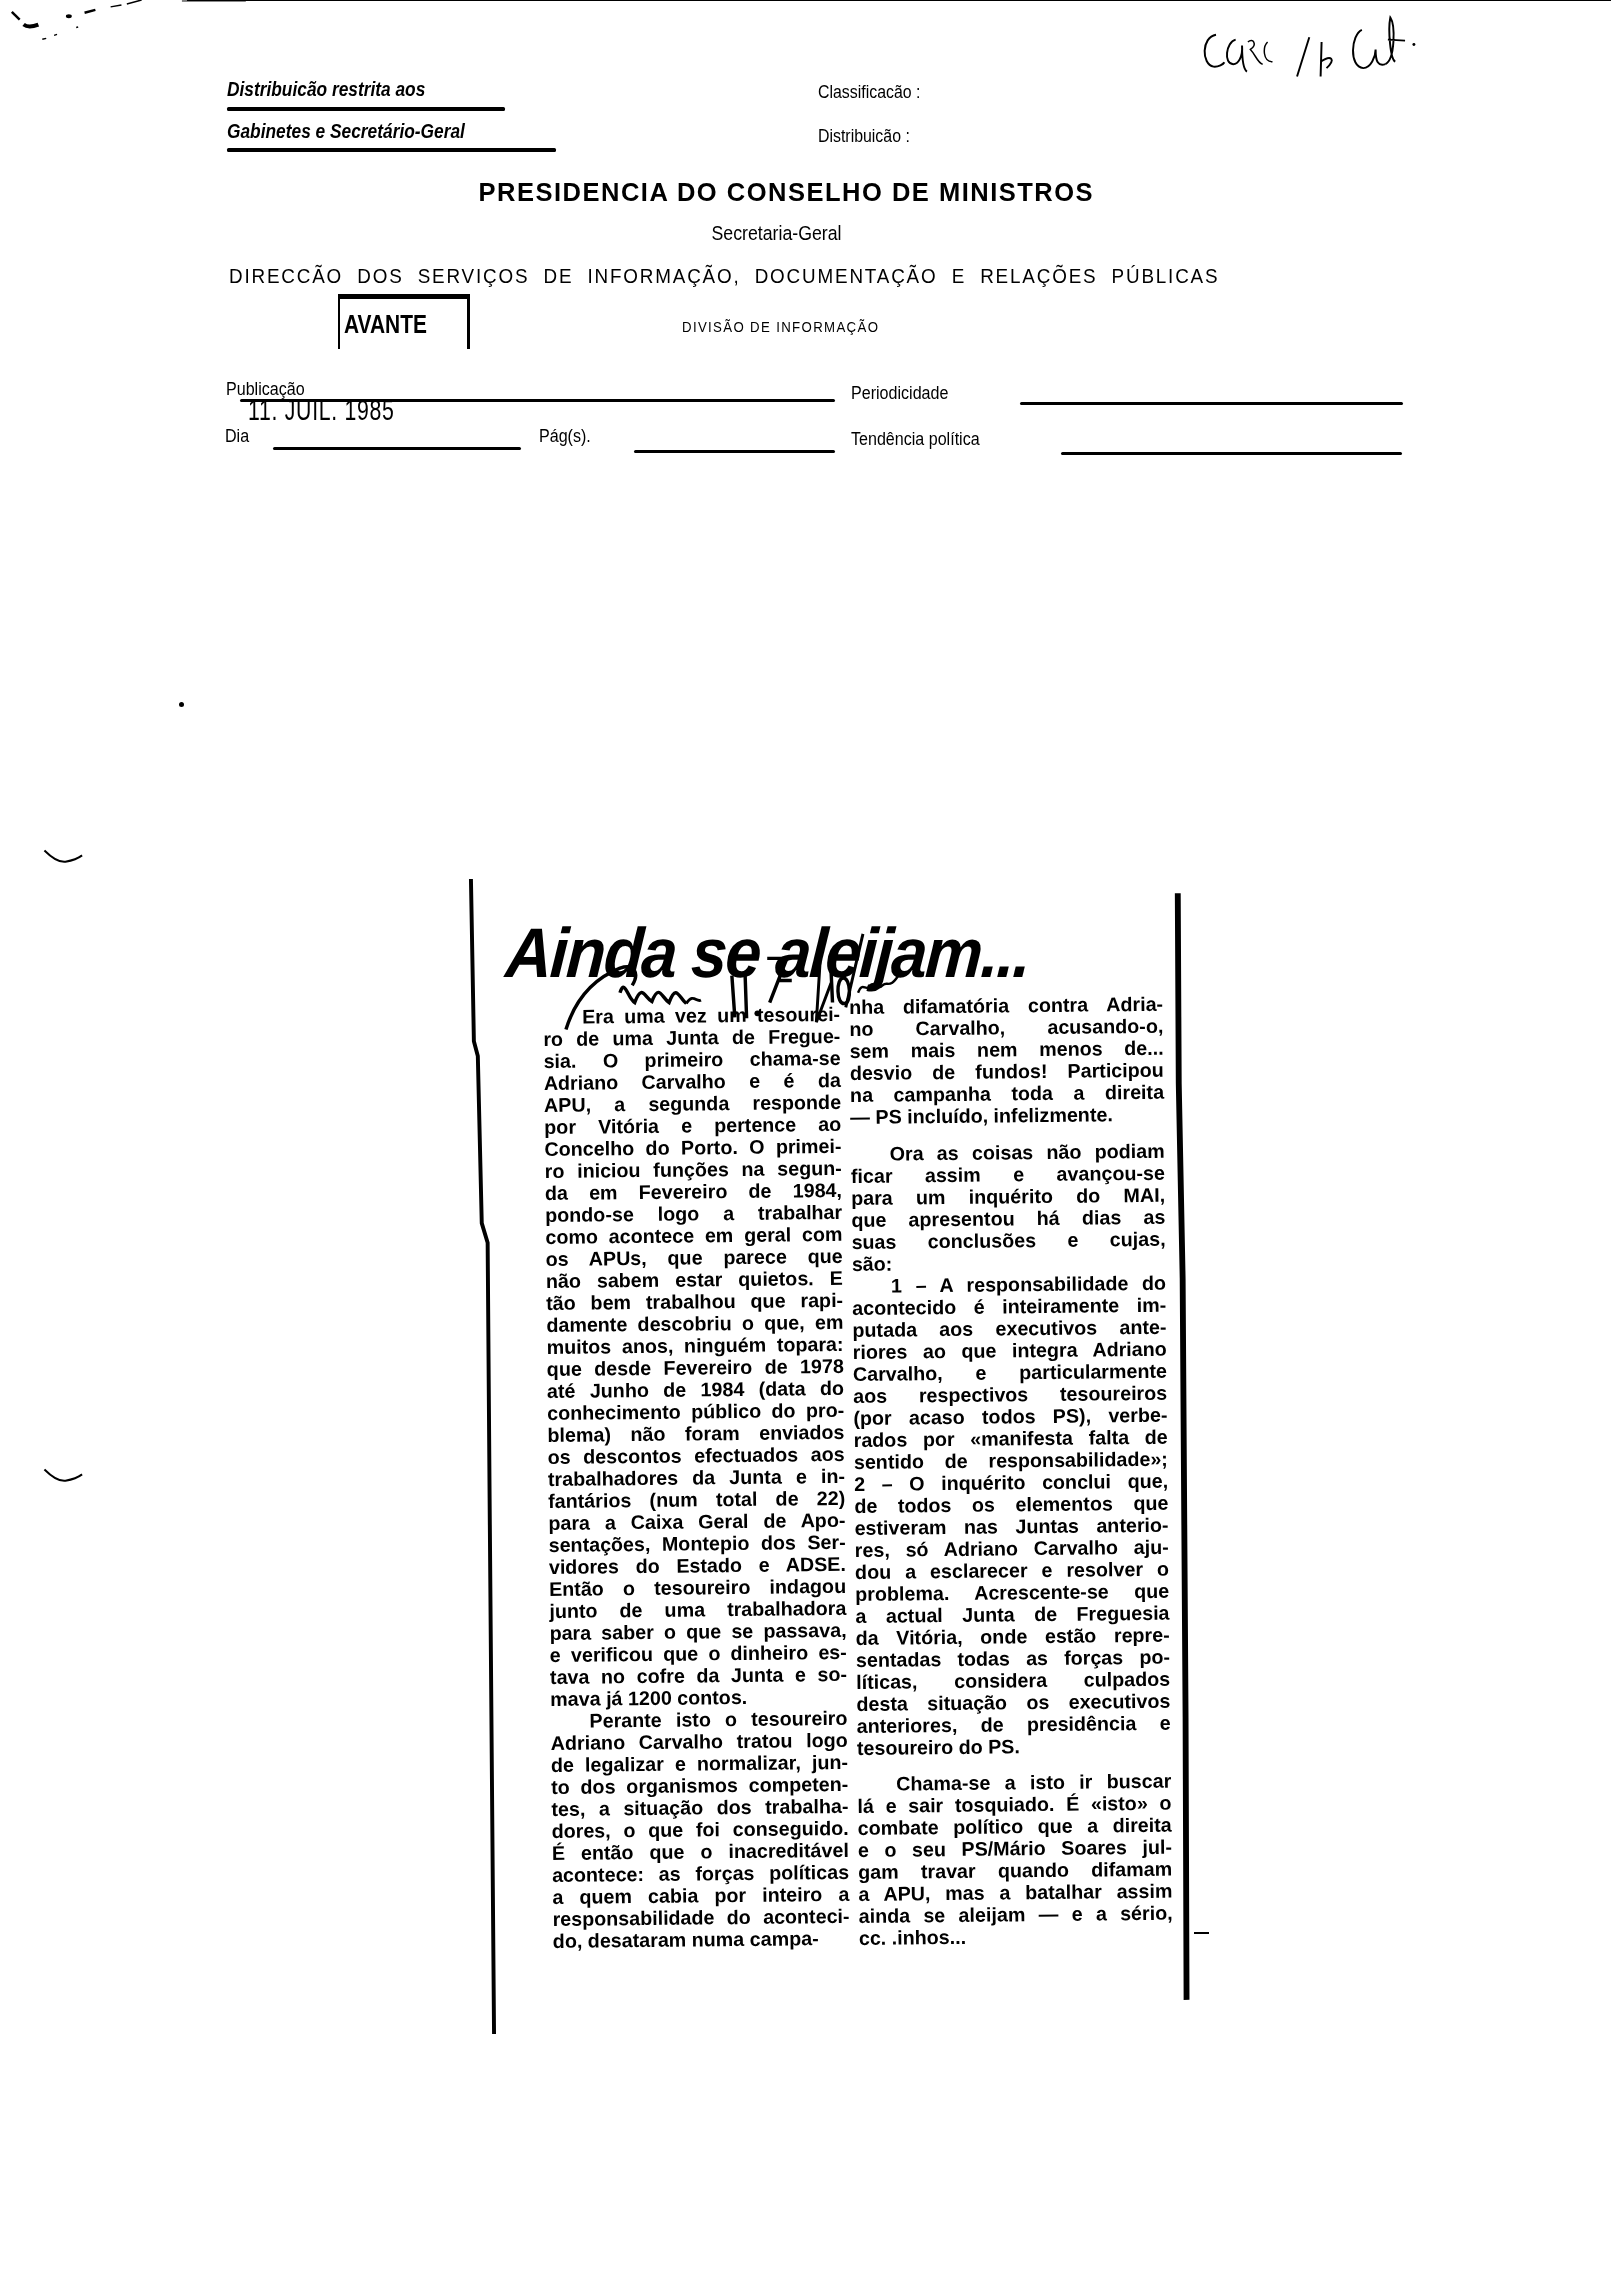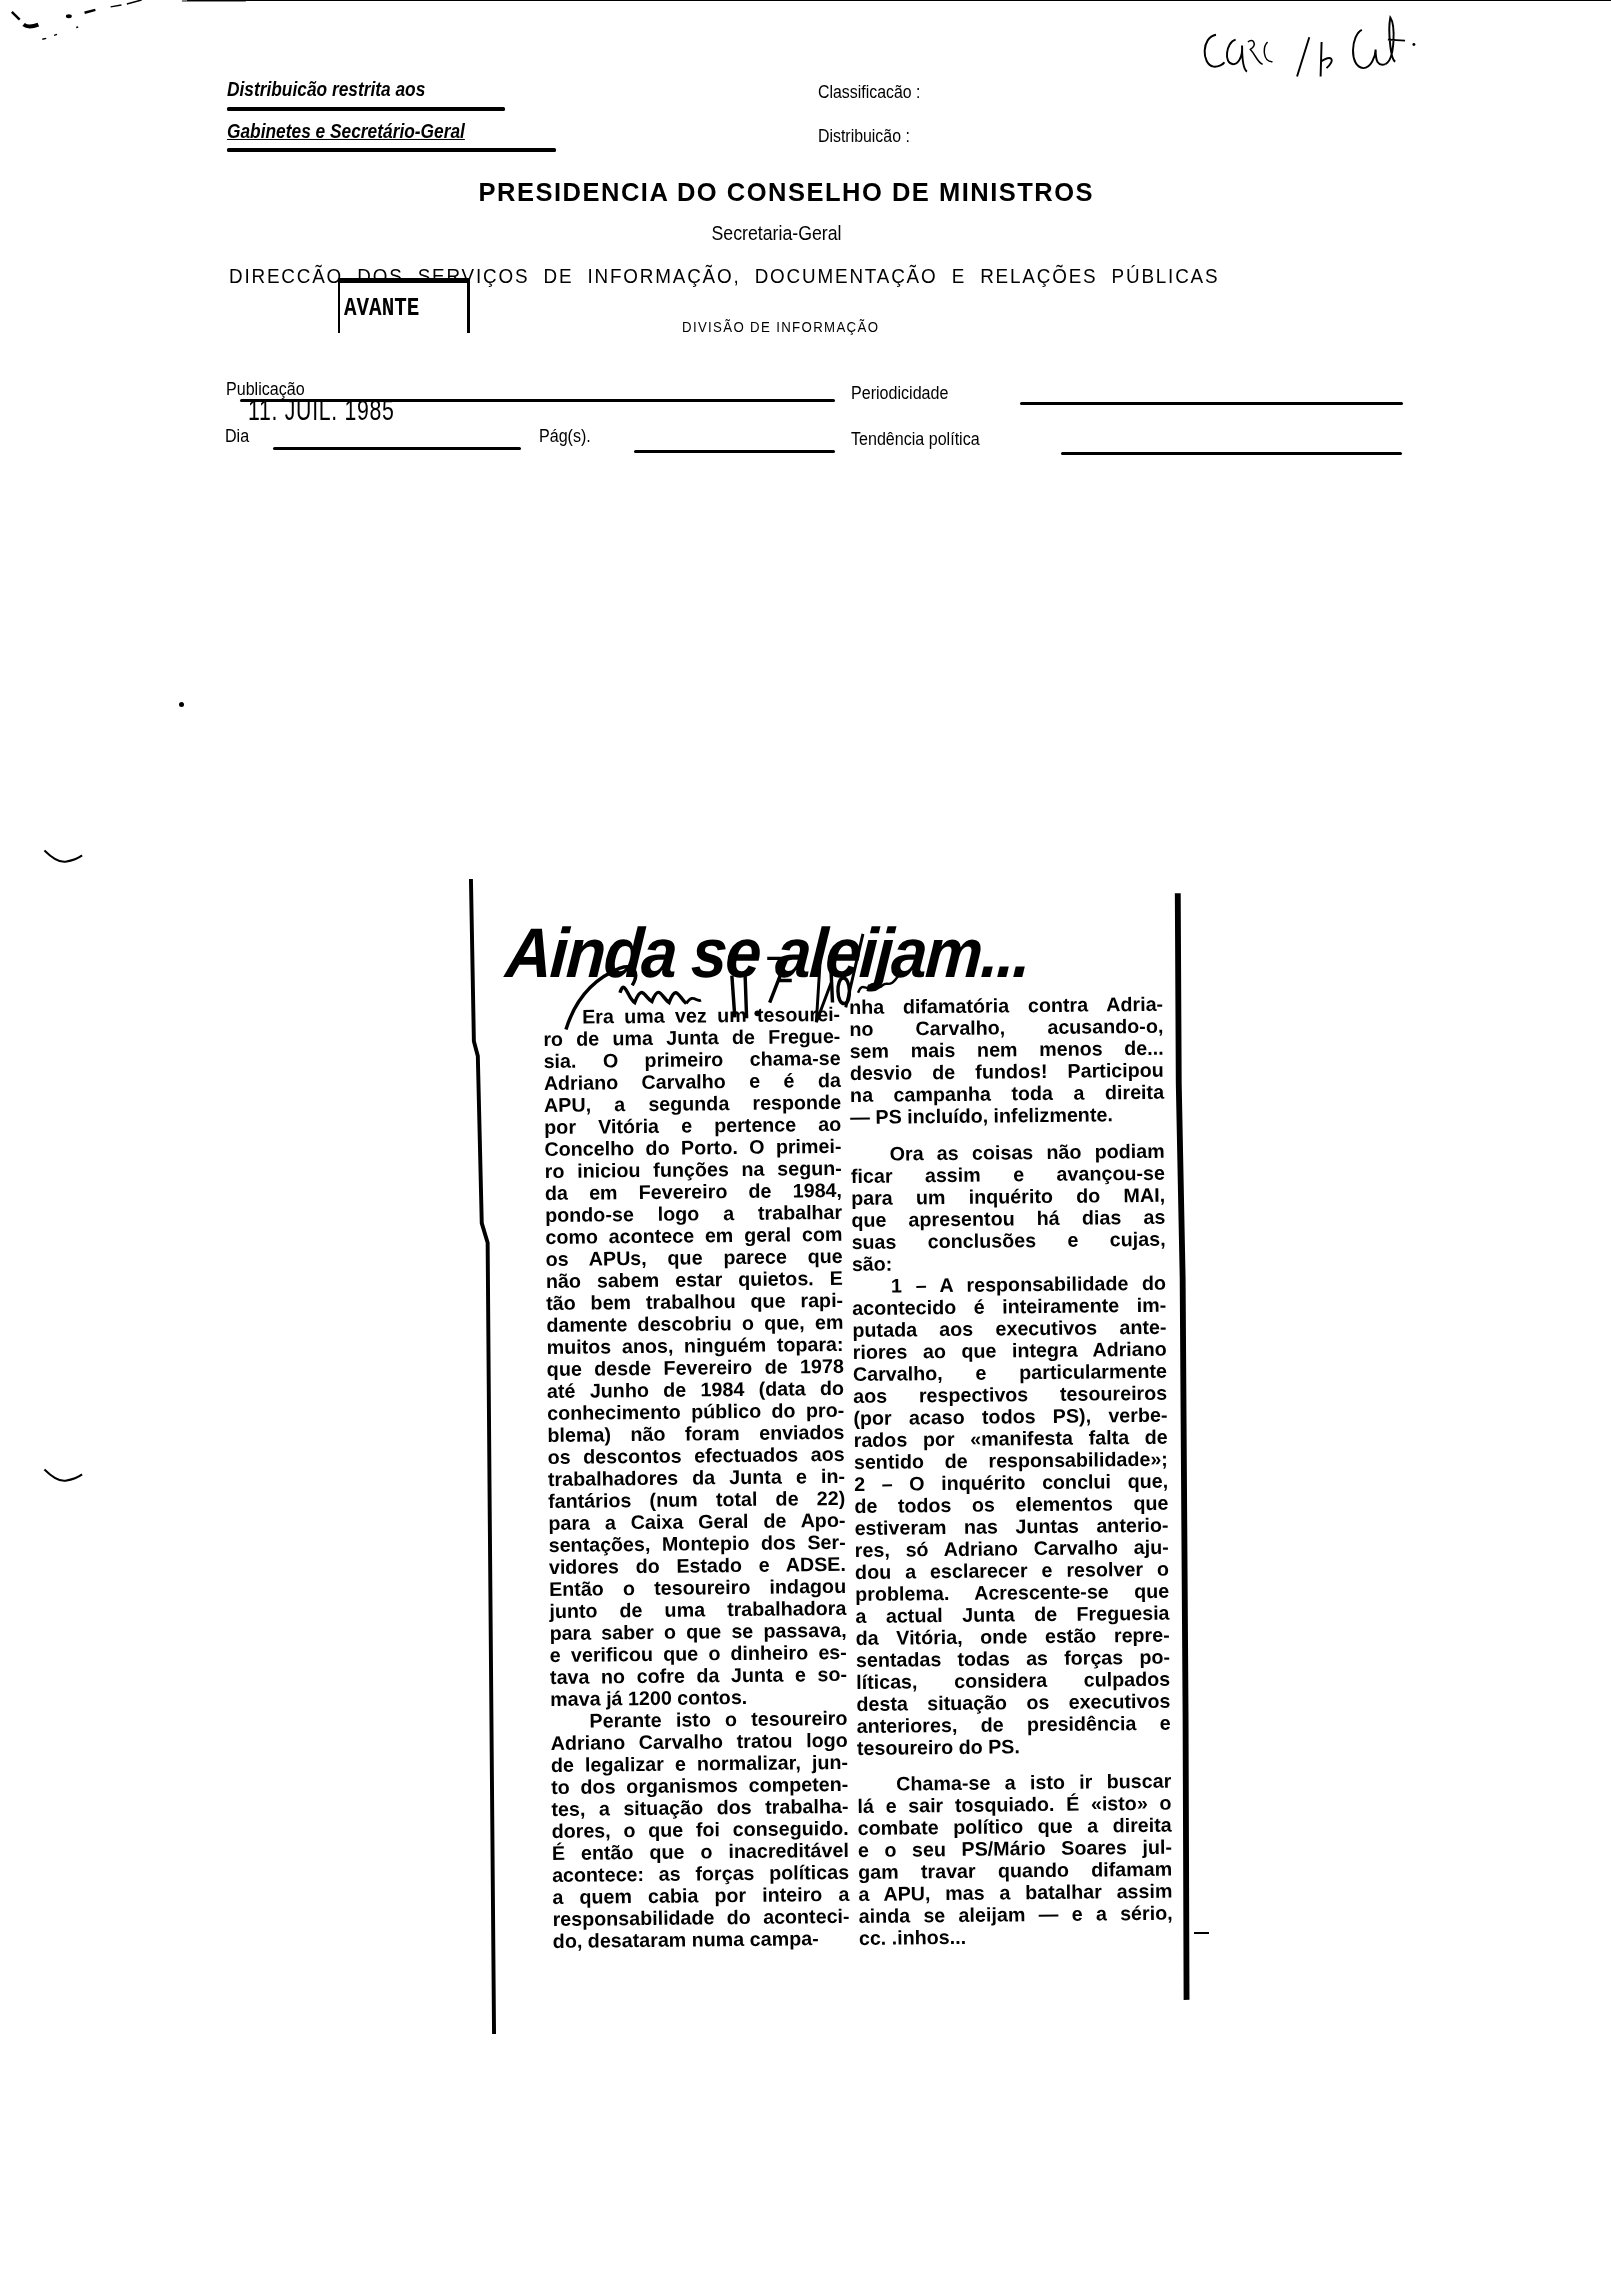--- a/index.html
+++ b/index.html
@@ -24,21 +24,21 @@
   <path d="M225 14 l22 -4 M258 8 l30 -8" stroke="#000" stroke-width="3"></path>
   <path d="M86 80 l8 -2 M110 72 l6 -2 M155 56 l4 -1" stroke="#000" stroke-width="3"></path>
   <path d="M370 2 L500 2" stroke="#000" stroke-width="2"></path>
 </svg>
 <div class="abs" style="left:187px;top:0;width:1425px;height:1px;background:#000;"></div>
 
 <div class="abs" style="left:227px;top:78px;text-align:right;">
   <div class="ital" style="font-size:19.7px;font-weight:bold;font-family:'Liberation Sans',sans-serif;transform:scaleX(0.88);transform-origin:left;white-space:nowrap;">Distribuicão restrita aos</div>
 </div>
 <div class="rule" style="left:227px;top:107px;width:278px;height:3.9px;"></div>
-<div class="abs" style="left:227px;top:120px;text-decoration:underline;">
+<div class="abs" style="left:227px;top:120px;">
   <div class="ital" style="font-size:19.7px;font-weight:bold;font-family:'Liberation Sans',sans-serif;transform:scaleX(0.88);transform-origin:left;white-space:nowrap;">Gabinetes e Secretário-Geral</div>
 </div>
 <div class="rule" style="left:227px;top:148px;width:329px;height:3.9px;"></div>
 
 <div class="abs" style="left:818px;top:81px;font-size:18.7px;white-space:nowrap;transform:scaleX(0.85);transform-origin:left;">Classificacão :</div>
 <div class="abs" style="left:818px;top:125px;font-size:18.7px;white-space:nowrap;transform:scaleX(0.85);transform-origin:left;">Distribuicão :</div>
 
 <svg class="abs" style="left:1189px;top:14.7px" width="275" height="64" viewBox="0 0 560 130">
   <path d="M55 40 C25 45 25 100 50 105 C60 106 70 100 72 96" stroke="#000" stroke-width="4" fill="none"></path>
   <path d="M95 50 C75 55 70 100 90 100 C100 100 110 85 108 62 C108 90 110 110 118 115" stroke="#000" stroke-width="4" fill="none"></path>
@@ -49,21 +49,21 @@
   <path d="M352 30 C330 40 325 105 355 108 C370 108 380 85 380 70 C380 95 385 105 400 100" stroke="#000" stroke-width="4" fill="none"></path>
   <path d="M400 100 C420 90 420 20 410 5 C405 30 410 90 420 95 M405 50 L440 52" stroke="#000" stroke-width="4" fill="none"></path>
   <circle cx="458" cy="60" r="3" fill="#000"></circle>
   <text x="0" y="0" font-size="1" fill="transparent">CCRC / H  Cult .</text>
 </svg>
 
 <div class="abs" style="left:0;width:1612px;top:178px;text-align:center;font-size:25.5px;font-weight:bold;letter-spacing:1.5px;transform:translateX(-19.7px);">PRESIDENCIA DO CONSELHO DE MINISTROS</div>
 <div class="abs" style="left:0;width:1612px;top:222px;text-align:center;font-size:19.7px;transform:translateX(-29.5px) scaleX(0.9);">Secretaria-Geral</div>
 <div class="abs" style="left:229px;top:264px;font-size:20.6px;white-space:pre;letter-spacing:2px;transform:scaleX(0.915);transform-origin:left;">DIRECCÃO  DOS  SERVIÇOS  DE  INFORMAÇÃO,  DOCUMENTAÇÃO  E  RELAÇÕES  PÚBLICAS</div>
 
-<div class="abs" style="left:338px;top:278px;width:132px;height:55px;border-left:2.5px solid #000;border-right:3.4px solid #000;border-top:5.9px solid #000;box-sizing:border-box;font-family:Liberation Mono, monospace;">
+<div class="abs" style="left:338px;top:294px;width:132px;height:55px;border-left:2.5px solid #000;border-right:3.4px solid #000;border-top:5.9px solid #000;box-sizing:border-box;">
   <div style="position:absolute;left:3.9px;top:10.8px;font-size:25.5px;font-weight:bold;transform:scaleX(0.82);transform-origin:left;white-space:nowrap;">AVANTE</div>
 </div>
 <div class="abs" style="left:682px;top:319px;font-size:14.7px;letter-spacing:1.5px;white-space:nowrap;transform:scaleX(0.9);transform-origin:left;">DIVISÃO DE INFORMAÇÃO</div>
 
 <div class="abs" style="left:226px;top:378px;font-size:18.7px;transform:scaleX(0.86);transform-origin:left;white-space:nowrap;">Publicação</div>
 <div class="abs" style="left:248px;top:393px;font-size:29.5px;transform:scaleX(0.72);transform-origin:left;white-space:nowrap;letter-spacing:1px;">11. JUIL. 1985</div>
 <div class="rule" style="left:240px;top:399px;width:595px;height:3.4px;"></div>
 <div class="abs" style="left:851px;top:382px;font-size:18.7px;transform:scaleX(0.86);transform-origin:left;white-space:nowrap;">Periodicidade</div>
 <div class="rule" style="left:1020px;top:402px;width:383px;height:3.4px;"></div>
 

